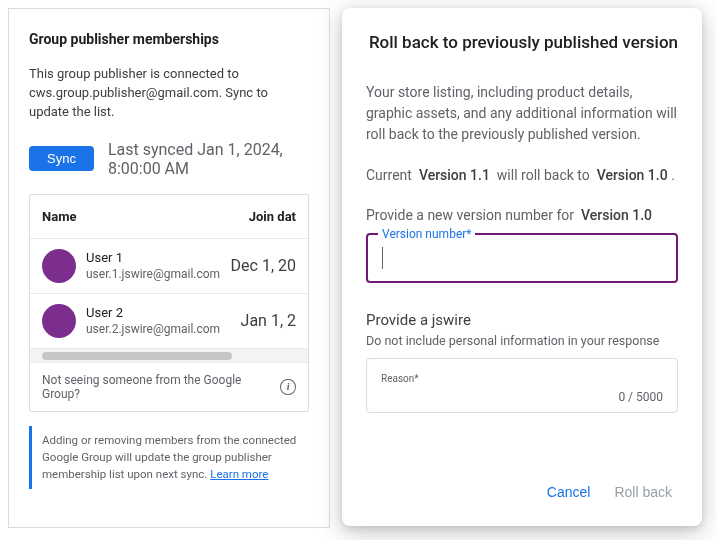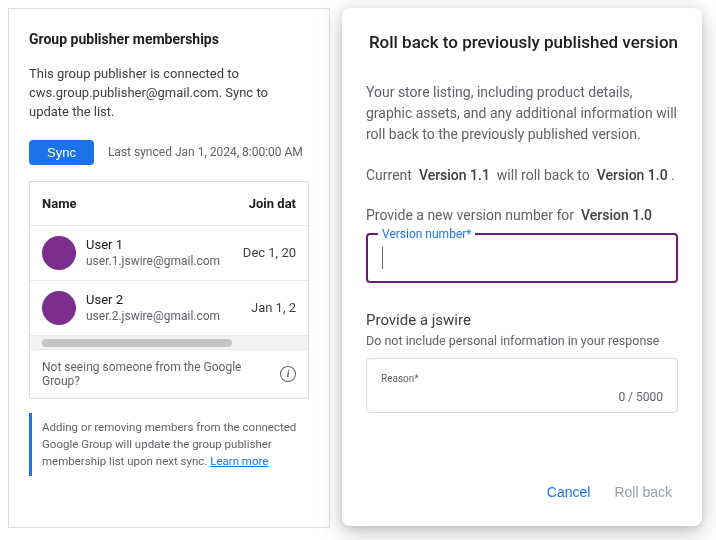--- a/index.html
+++ b/index.html
@@ -53,21 +53,21 @@
     color: #fff;
     border: none;
     border-radius: 4px;
     font-size: 13px;
     font-weight: 500;
     padding: 5px 18px;
     cursor: pointer;
   }
   .last-synced {
     color: #5f6368;
-    font-size: 12px;
+    font-size: 16px;
   }
   .table-wrap {
     border: 1px solid #dadce0;
     border-radius: 2px;
   }
   .thead, .trow {
     display: flex;
     align-items: center;
     border-bottom: 1px solid #e8eaed;
   }
@@ -77,21 +77,21 @@
   .trow { padding: 10px 12px; gap: 10px; }
   .avatar {
     width: 34px; height: 34px;
     border-radius: 50%;
     background: #7b2e8e;
     flex-shrink: 0;
   }
   .ucell { flex: 1; line-height: 1.35; }
   .uname { font-size: 13px; color: #202124; }
   .uemail { font-size: 12px; color: #5f6368; }
-  .jdate { font-size: 13px; color: #3c4043; white-space: nowrap; }
+  .jdate { font-size: 16px; color: #3c4043; white-space: nowrap; }
   .hscrollbar {
     height: 14px;
     position: relative;
     background: #f1f3f4;
     border-bottom: 1px solid #e8eaed;
   }
   .hscrollbar .thumb {
     position: absolute;
     left: 12px; top: 3px;
     width: 190px; height: 8px;

